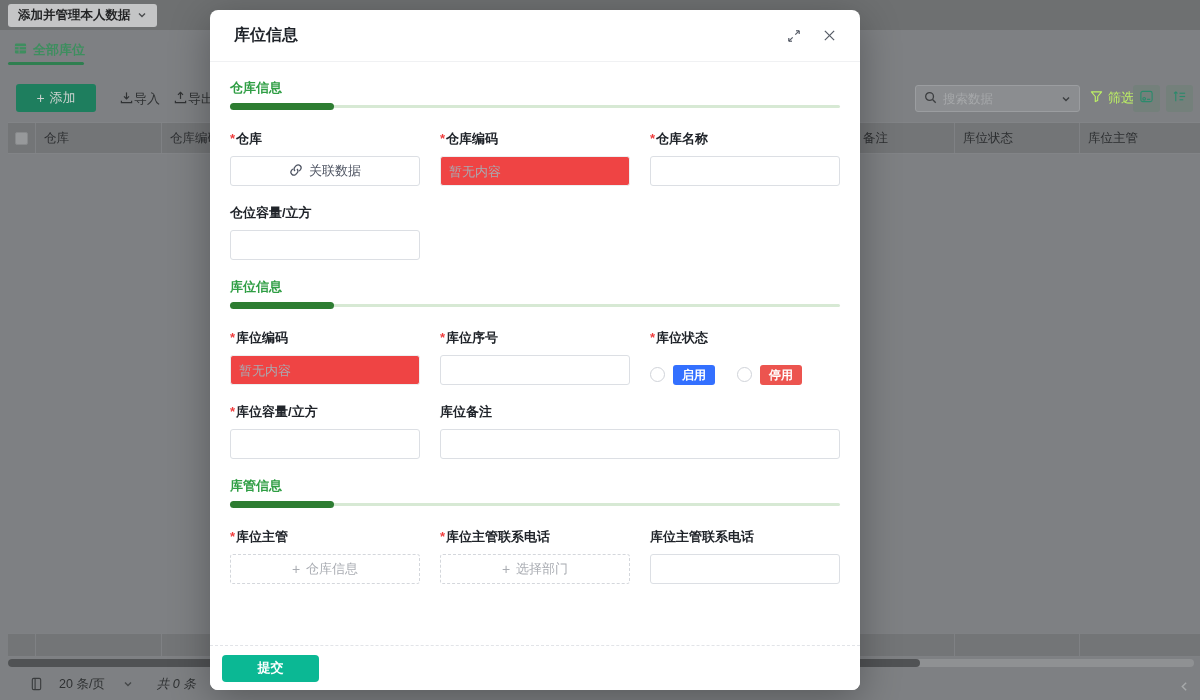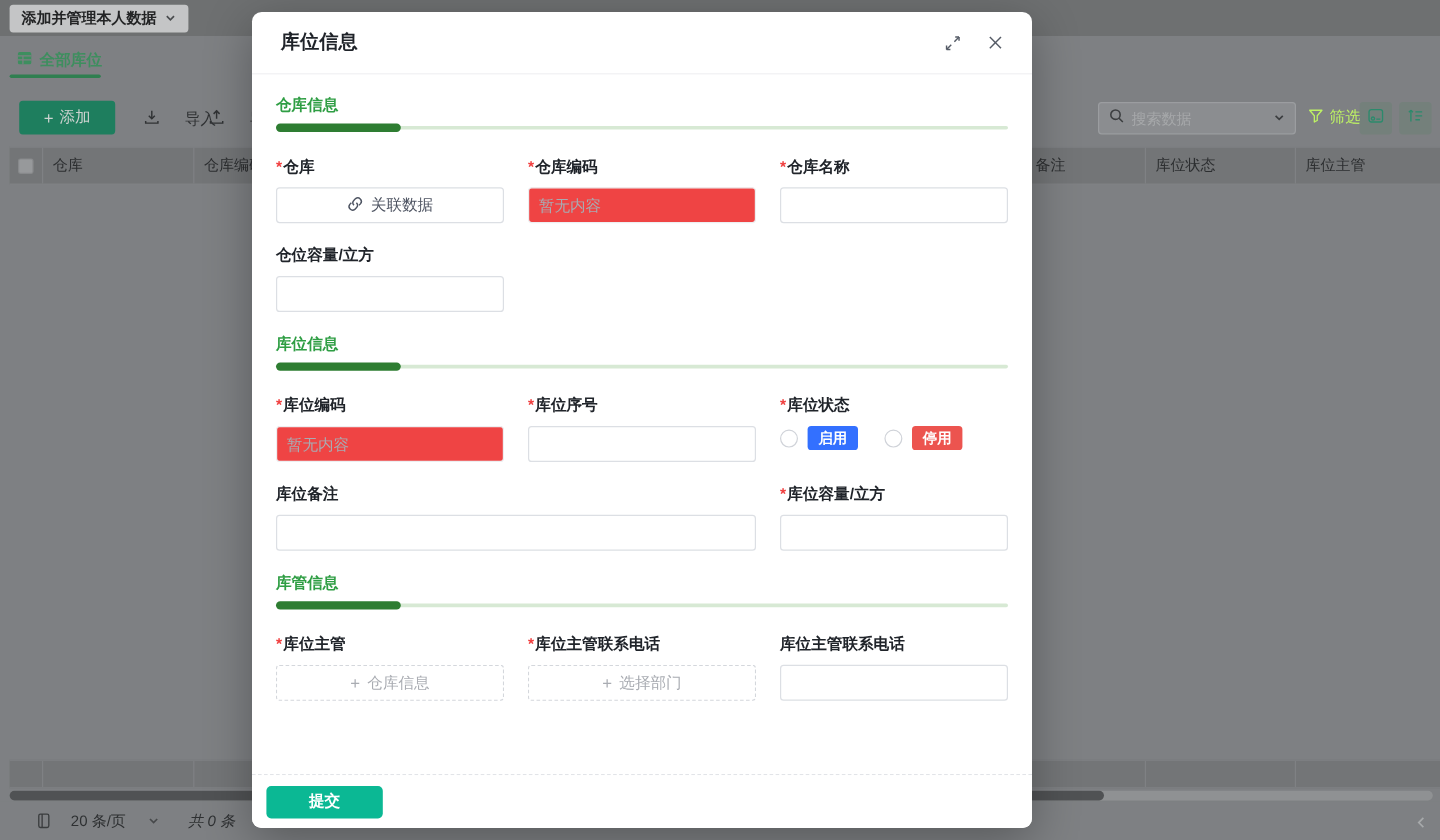--- a/index.html
+++ b/index.html
@@ -17,21 +17,21 @@
 
   .tab { position:absolute; left:14px; top:41px; display:flex; align-items:center; gap:6px;
     font-size:13px; font-weight:700; color:#3e8e5f; cursor:pointer; }
   .tab-underline { position:absolute; left:8px; top:62px; width:76px; height:3px;
     background:#2f7f50; border-radius:2px; }
 
   .btn-add { position:absolute; left:16px; top:84px; width:80px; height:28px;
     background:#1e7e5e; border-radius:3px; color:#ccd2cf; font-size:13px;
     display:flex; align-items:center; justify-content:center; gap:5px; cursor:pointer; }
   .plus { font-size:14px; line-height:1; font-weight:400; }
-  .tool-text { position:absolute; top:90px; display:flex; align-items:center; gap:21px;
+  .tool-text { position:absolute; top:90px; display:flex; align-items:center; gap:1px;
     font-size:13px; color:#303234; cursor:pointer; }
 
   .search-box { position:absolute; left:915px; top:85px; width:165px; height:27px;
     background:#8b8d90; border:1px solid #9b9da0; border-radius:3px;
     display:flex; align-items:center; padding:0 8px; gap:6px; }
   .search-box svg { color:#3c3e40; flex:none; }
   .search-input { flex:1; border:none; outline:none; background:transparent;
     font-size:12.5px; color:#2e3032; min-width:0; }
   .search-input::placeholder { color:#a6a8aa; }
   .search-box .chev { color:#515356; }
@@ -96,21 +96,21 @@
   .text-input::placeholder { color:#a8abb2; }
   .text-input:disabled { background:#ef4444; border-color:#edeff1; }
 
   .link-btn { width:100%; height:30px; border:1px solid #dcdfe4; border-radius:3px;
     background:#fff; display:flex; align-items:center; justify-content:center; gap:6px;
     font-size:13px; color:#4e5462; cursor:pointer; }
   .dashed-btn { width:100%; height:30px; border:1px dashed #d4d7dc; border-radius:3px;
     background:#fff; display:flex; align-items:center; justify-content:center; gap:6px;
     font-size:13px; color:#a9acb2; cursor:pointer; }
 
-  .radio-group { display:flex; align-items:flex-start; height:30px; }
+  .radio-group { display:flex; align-items:flex-end; height:30px; }
   .radio-option { display:flex; align-items:center; cursor:pointer; }
   .radio-option + .radio-option { margin-left:22px; }
   .radio-circle { width:15px; height:15px; border:1px solid #d0d3d9; border-radius:50%;
     background:#fff; flex:none; }
   .status-badge { margin-left:8px; color:#fff; font-size:12px; font-weight:600;
     padding:3px 9px; border-radius:3px; line-height:1.2; }
   .status-badge.enable { background:var(--badge_enable,#3370ff); }
   .status-badge.disable { background:var(--badge_disable,#ec544f); }
 
   .modal-footer { position:absolute; left:0; right:0; bottom:0; height:45px;
@@ -327,26 +327,26 @@
             </span>
             <span class="radio-option">
               <span class="radio-circle"></span>
               <span class="status-badge disable">停用</span>
             </span>
           </div>
         </div>
       </div>
 
       <div class="form-row">
+        <div class="field">
+          <div class="field-label"><span class="req">*</span><span>库位容量/立方</span></div>
+          <input class="text-input" type="text" style="">
+        </div>
         <div class="field wide">
           <div class="field-label">库位备注</div>
-          <input class="text-input" type="text" style="">
-        </div>
-        <div class="field">
-          <div class="field-label"><span class="req">*</span><span>库位容量/立方</span></div>
           <input class="text-input" type="text" style="">
         </div>
       </div>
 
       <div class="section-title">库管信息</div>
       <div class="progress">
         <div class="progress-track"></div>
         <div class="progress-fill"></div>
       </div>
 

